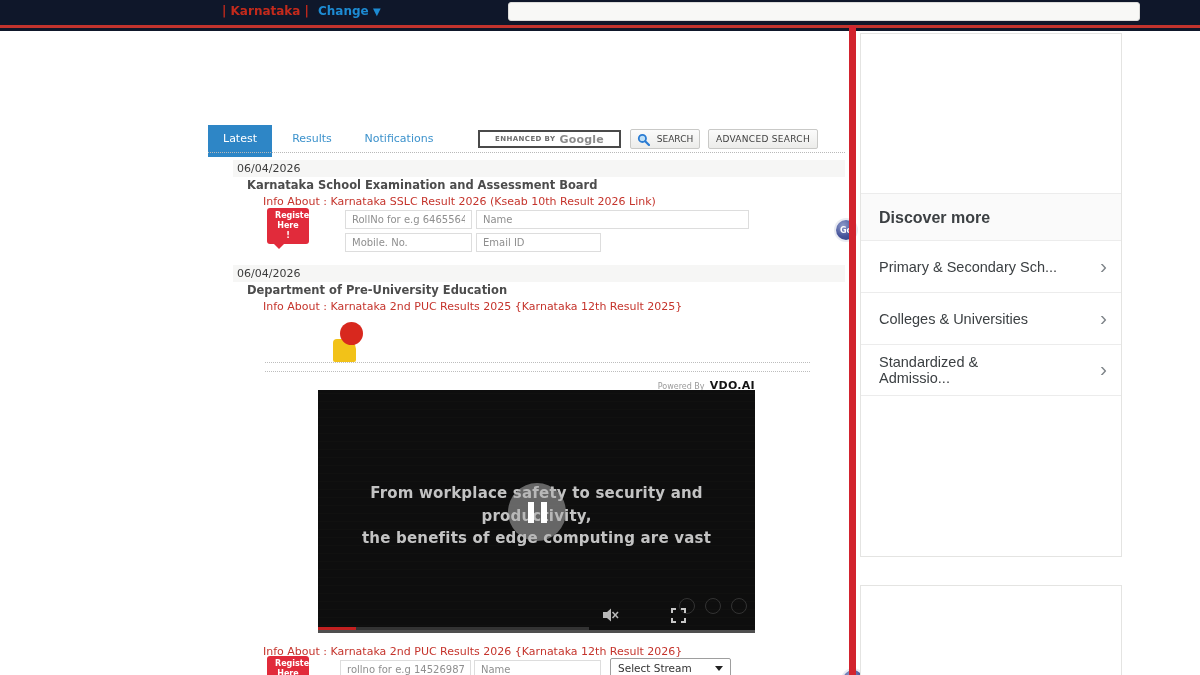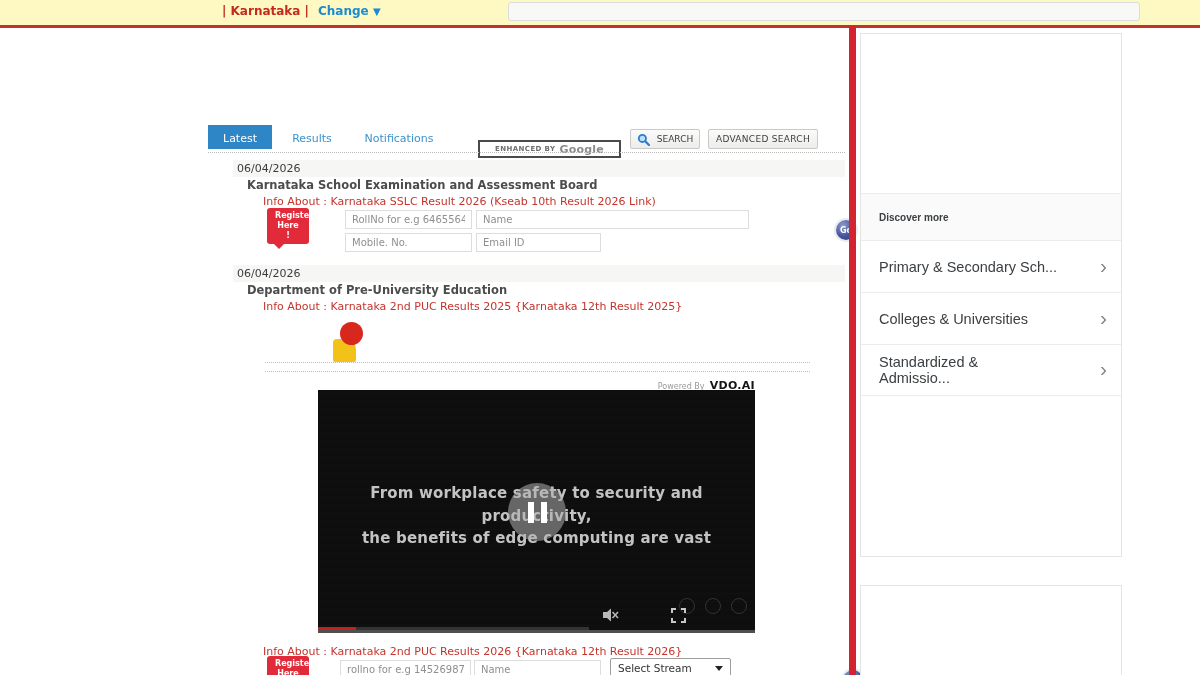--- a/index.html
+++ b/index.html
@@ -1,35 +1,35 @@
 <!DOCTYPE html>
 <html><head>
 <meta charset="utf-8">
 <style>
   * { margin:0; padding:0; box-sizing:border-box; }
   body { font-family:"DejaVu Sans","Liberation Sans",sans-serif; background:#fff; }
   .page { position:relative; width:1200px; height:675px; overflow:hidden; background:#fff; }
 
   
-  .topbar { position:absolute; left:0; top:0; width:1200px; height:25px; background:#fef9c3; }
+  .topbar { position:absolute; left:0; top:0; width:1200px; height:31px; background:#0f172a; }
   .region { position:absolute; left:222px; top:4px; font-size:12px; font-weight:bold; color:#c32a1c; }
   .change { position:absolute; left:318px; top:4px; font-size:12px; font-weight:bold; color:#1d8bd2; cursor:pointer; }
   .change .arrow { font-size:10px; color:#1d8bd2; }
   .topsearch { position:absolute; left:508px; top:2px; width:632px; height:19px; background:#f8f8f6; border:1px solid #dcdcda; border-radius:3px; }
   .topline { position:absolute; left:0; top:25px; width:1200px; height:3px; background:#c2332d; }
 
   
-  .tab { position:absolute; top:125px; height:24px; line-height:28px; font-size:11px; text-align:center; cursor:pointer; }
+  .tab { position:absolute; top:125px; height:32px; line-height:28px; font-size:11px; text-align:center; cursor:pointer; }
   .tab-active { left:208px; width:64px; background:#2e86c6; color:#fff; }
   .tab-plain { color:#3c92cc; }
   .tab-results { left:283px; width:58px; }
   .tab-notif { left:358px; width:82px; }
   .tabline { position:absolute; left:208px; top:152px; width:637px; border-top:1px dotted #b9b9b9; }
 
-  .gsearch { position:absolute; left:478px; top:140px; width:143px; height:18px; border:2px solid #4a4a4a; background:#fff; display:flex; align-items:center; justify-content:center; gap:4px; cursor:text; }
+  .gsearch { position:absolute; left:478px; top:130px; width:143px; height:18px; border:2px solid #4a4a4a; background:#fff; display:flex; align-items:center; justify-content:center; gap:4px; cursor:text; }
   .gsearch .enh { font-size:7px; letter-spacing:.4px; color:#6d6d6d; font-weight:bold; }
   .gsearch .glogo { font-size:11px; color:#8b8b8b; font-weight:bold; letter-spacing:.2px; }
   .sbtn { position:absolute; top:129px; height:20px; background:linear-gradient(#fbfbfb,#ececea); border:1px solid #c9c9c7; border-radius:2px; font-size:9px; color:#3e3e3e; display:flex; align-items:center; justify-content:center; gap:7px; cursor:pointer; font-family:inherit; }
   .sbtn-search { left:630px; width:70px; }
   .sbtn-adv { left:708px; width:110px; letter-spacing:.3px; }
 
   
   .daterow { position:absolute; left:233px; width:612px; height:17px; background:#f6f6f5; font-size:11px; color:#3b3b3b; line-height:17px; padding-left:4px; }
   .ftitle { position:absolute; left:247px; font-size:11.5px; font-weight:bold; color:#4c4c4c; }
   .flink { position:absolute; left:263px; font-size:11px; color:#c5342c; cursor:pointer; }
@@ -65,21 +65,21 @@
 
   
   .fselect { position:absolute; left:610px; top:658px; width:121px; height:20px; border:1px solid #9e9e9e; border-radius:2px; background:#fff; display:flex; align-items:center; justify-content:space-between; padding:0 7px; font-size:10.5px; color:#333; cursor:pointer; }
   .fselect .car { width:0; height:0; border:4px solid transparent; border-top:5px solid #222; margin-top:4px; }
 
   
   .vline { position:absolute; left:849px; top:26px; width:7px; height:649px; background:#d2232e; }
   .sbox { position:absolute; left:860px; width:262px; background:#fff; border:1px solid #e4e4e2; }
   .sbox1 { top:33px; height:524px; }
   .sbox2 { top:585px; height:120px; }
-  .dhead { position:absolute; left:0; top:159px; width:100%; height:47px; background:#fafafa; border-top:1px solid #ececec; font-family:"Liberation Sans",sans-serif; font-size:10px; font-weight:bold; color:#3c4043; line-height:47px; padding-left:18px; }
+  .dhead { position:absolute; left:0; top:159px; width:100%; height:47px; background:#fafafa; border-top:1px solid #ececec; font-family:"Liberation Sans",sans-serif; font-size:16px; font-weight:bold; color:#3c4043; line-height:47px; padding-left:18px; }
   .ditem { position:absolute; left:0; width:100%; height:52px; border-top:1px solid #ececec; display:flex; align-items:center; justify-content:space-between; padding:0 14px 0 18px; cursor:pointer; font-family:"Liberation Sans",sans-serif; }
   .ditem .lbl { font-size:14.5px; color:#3c4043; }
   .ditem .chev { font-size:21px; color:#80868b; font-weight:normal; line-height:1; margin-top:-3px; }
   .ditem-last { border-bottom:1px solid #ececec; }
 </style>
 </head>
 <body>
 
 <div class="page">
 

